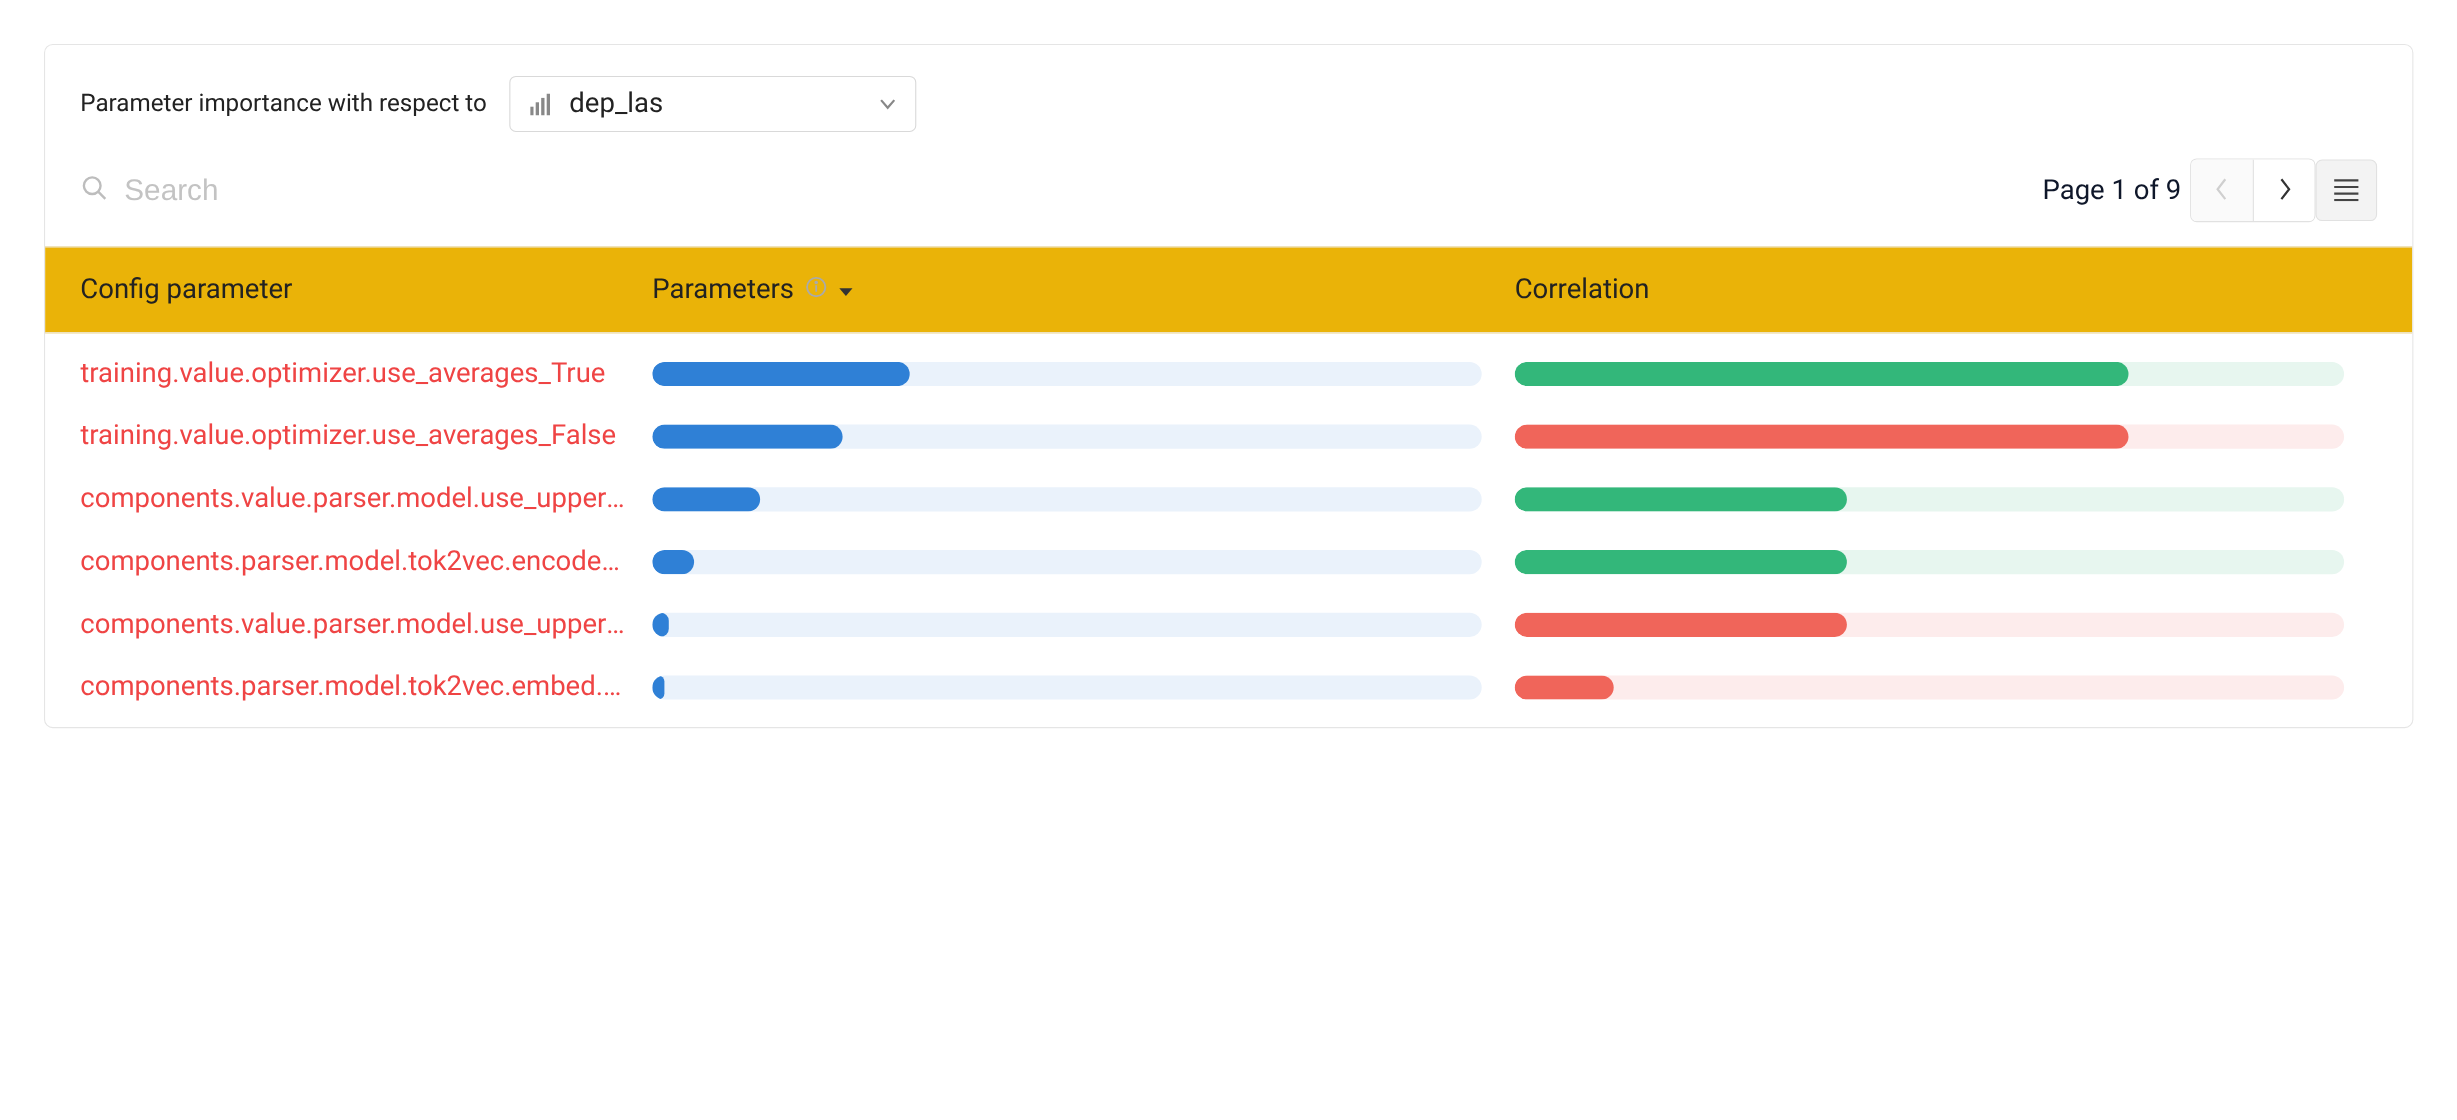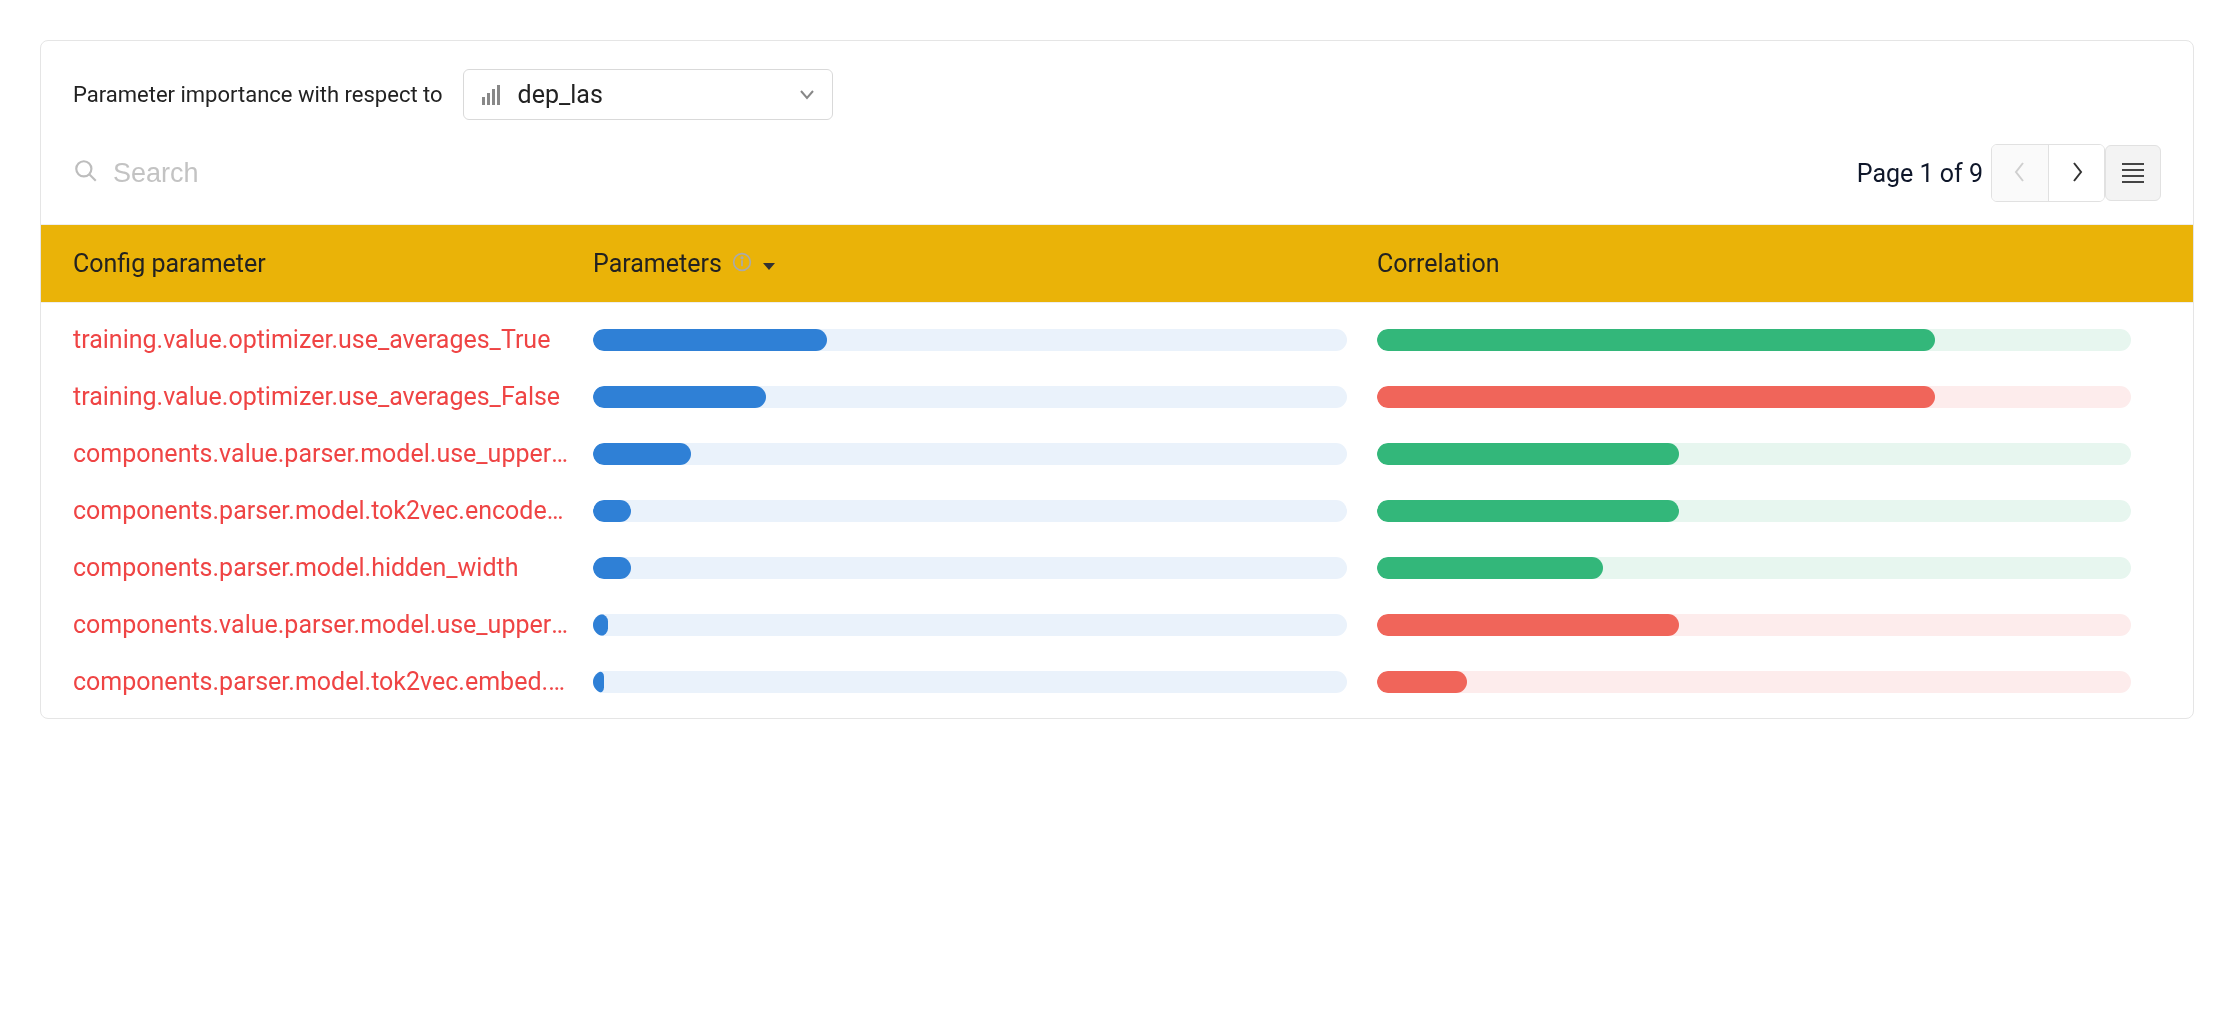--- a/index.html
+++ b/index.html
@@ -298,29 +298,20 @@
       <div class="row">
         <div class="param-name">components.parser.model.tok2vec.encode.depth</div>
         <div class="bar-track importance">
           <div class="bar-fill importance" style="width: 5%;"></div>
         </div>
         <div class="bar-track corr-pos">
           <div class="bar-fill corr-pos" style="width: 40%;"></div>
         </div>
       </div>
       <div class="row">
-        <div class="param-name">components.parser.model.hidden_width</div>
-        <div class="bar-track importance">
-          <div class="bar-fill importance" style="width: 5%;"></div>
-        </div>
-        <div class="bar-track corr-pos">
-          <div class="bar-fill corr-pos" style="width: 30%;"></div>
-        </div>
-      </div>
-      <div class="row">
         <div class="param-name">components.value.parser.model.use_upper_Fa…</div>
         <div class="bar-track importance">
           <div class="bar-fill importance" style="width: 2%;"></div>
         </div>
         <div class="bar-track corr-neg">
           <div class="bar-fill corr-neg" style="width: 40%;"></div>
         </div>
       </div>
       <div class="row">
         <div class="param-name">components.parser.model.tok2vec.embed.rows</div>

